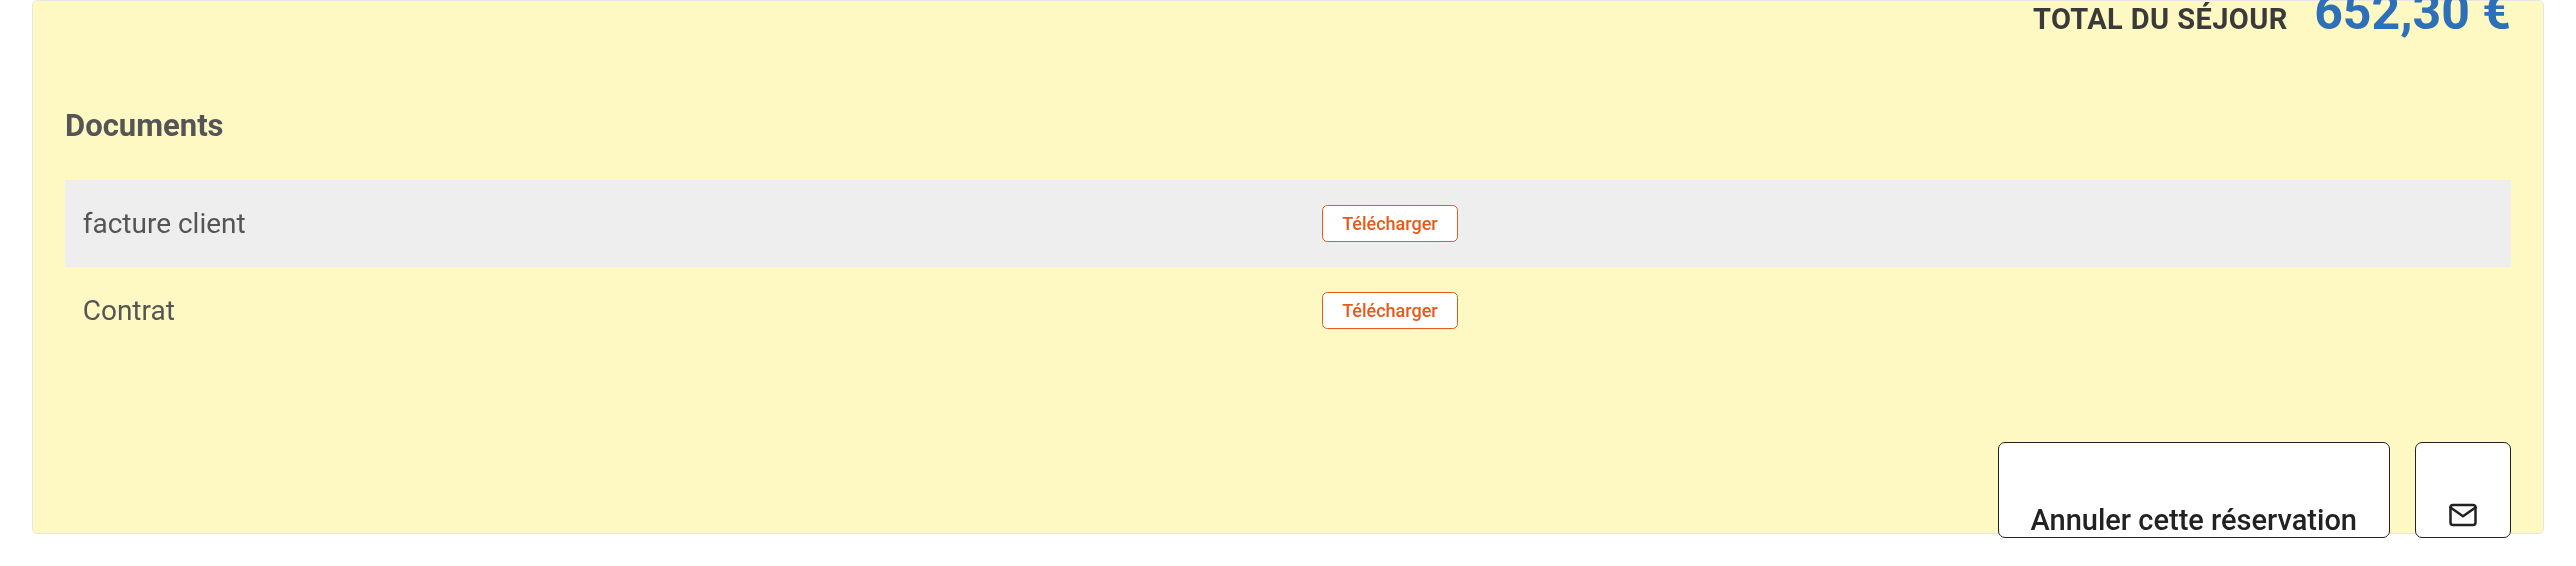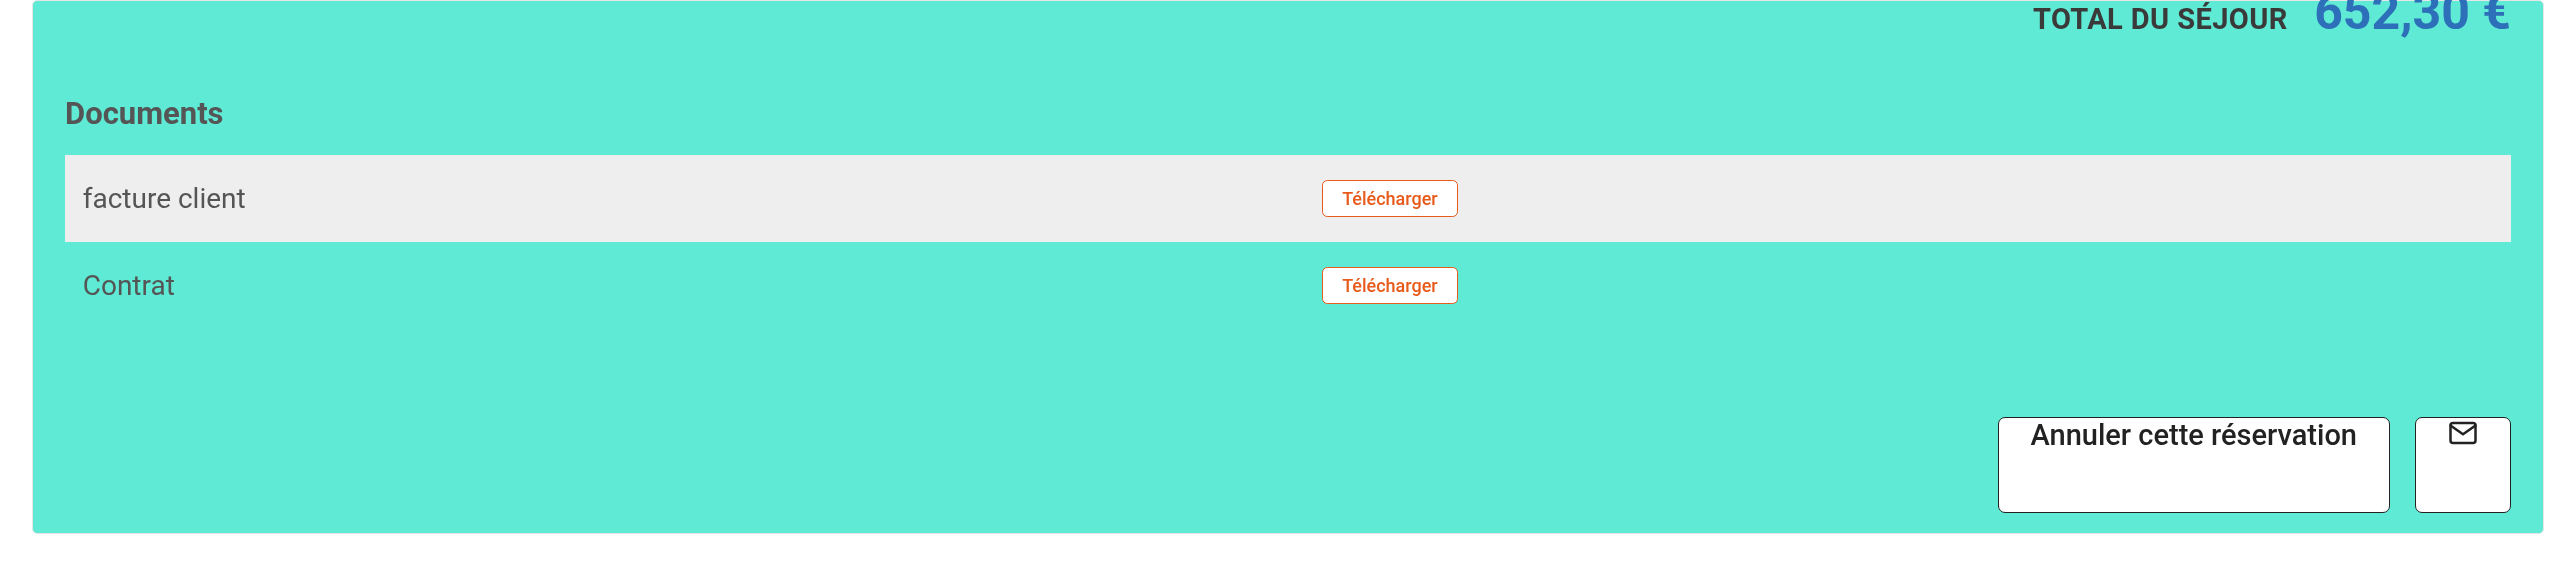--- a/index.html
+++ b/index.html
@@ -11,22 +11,22 @@
     position: relative;
   }
   .card {
     position: absolute;
     left: 32px;
     right: 32px;
     top: 0;
     bottom: 32px;
     border: 0.9px solid #e5e5e5;
     border-radius: 5.3px;
-    background: #5eead4;
-    padding: 0 32px 32px 32px;
+    background: #fef9c3;
+    padding: 12px 32px 32px 32px;
   }
   .totals {
     position: absolute;
     top: -17.7px;
     right: 32px;
     display: flex;
     align-items: baseline;
     gap: 26.5px;
   }
   .total-label {
@@ -38,21 +38,21 @@
   .total-amount {
     font-size: 50px;
     font-weight: 700;
     color: #2d6fb8;
   }
   .section-title {
     font-size: 31px;
     font-weight: 700;
     color: #555;
     margin-top: 94px;
-    margin-bottom: 23px;
+    margin-bottom: 36px;
   }
   .doc-row {
     display: flex;
     align-items: center;
     height: 87px;
     padding: 0 17.7px;
   }
   .doc-row.striped {
     background: #eeeeee;
   }
@@ -76,21 +76,21 @@
     font-family: inherit;
   }
   .actions {
     display: flex;
     justify-content: flex-end;
     gap: 25px;
     margin-top: 88px;
   }
   .btn {
     display: inline-flex;
-    align-items: flex-start;
+    align-items: flex-end;
     gap: 10.6px;
     height: 96px;
     padding: 0 32px;
     font-size: 29px;
     font-weight: 500;
     border: 1.8px solid #222;
     background: #fff;
     color: #222;
     border-radius: 7px;
     cursor: pointer;

